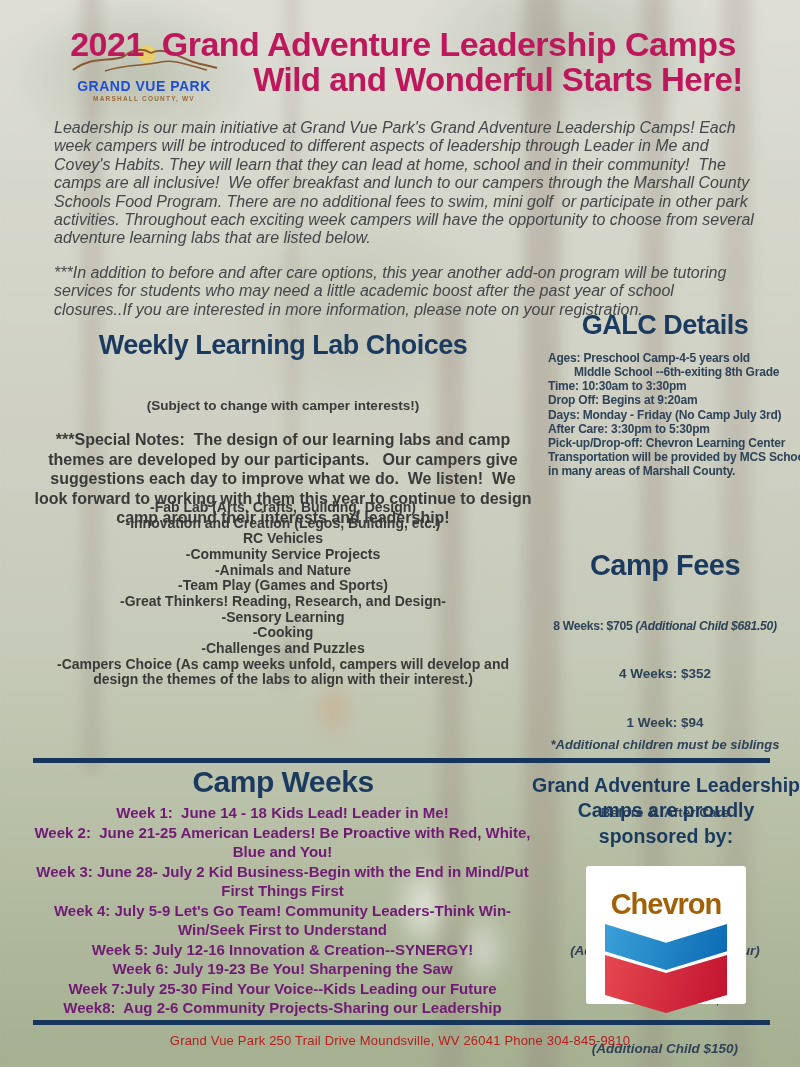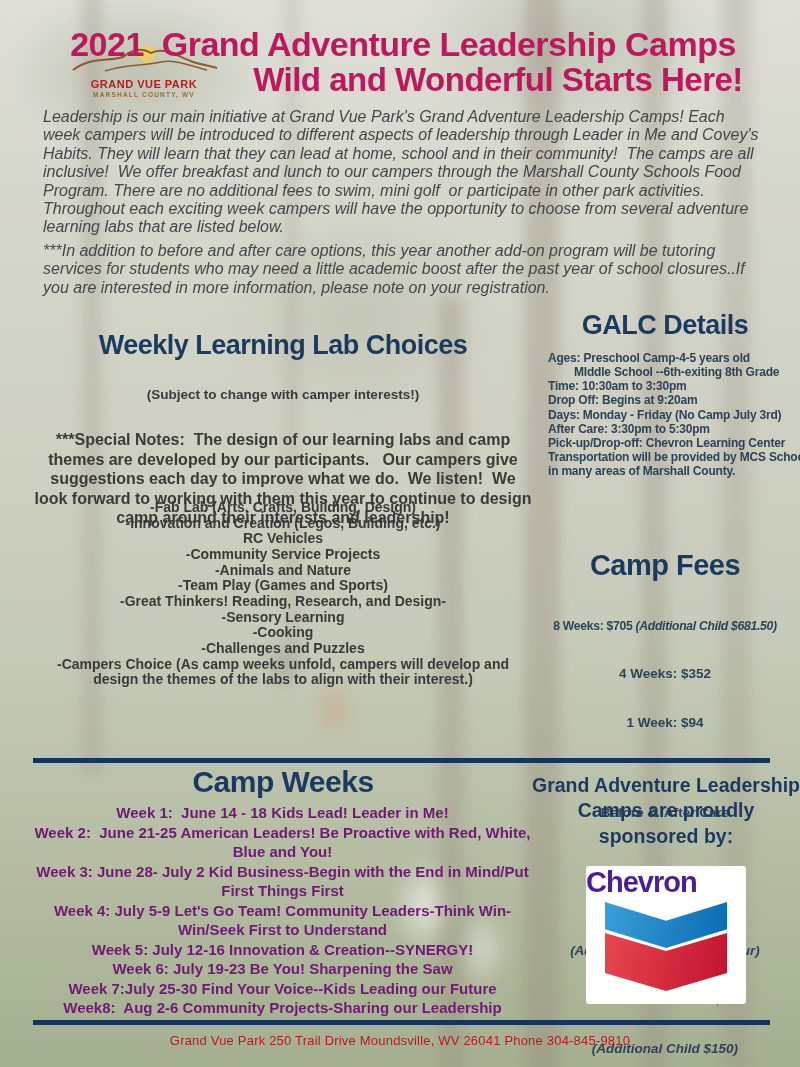--- a/index.html
+++ b/index.html
@@ -25,34 +25,34 @@
       linear-gradient(180deg,#d9d9d1 0%,#cfd0c3 18%,#c6c8b8 40%,#bcc1ac 60%,#a9b294 78%,#9aa683 92%,#93a07c 100%);
   }
   .wash{position:absolute;inset:0;background:rgba(255,255,255,.16);}
   .content{position:absolute;inset:0;z-index:2;}
 
   
   .title-line{position:absolute;white-space:pre;font-weight:bold;color:#be185d;letter-spacing:-.5px;}
   .title-1{top:25px;left:403px;transform:translateX(-50%);font-size:34px;}
   .title-2{top:61px;left:498px;transform:translateX(-50%);font-size:33px;}
   .gvp-logo{position:absolute;left:58px;top:40px;width:172px;text-align:center;}
-  .gvp-name{font-size:11px;font-weight:bold;color:#b91c1c;letter-spacing:.5px;white-space:nowrap;}
+  .gvp-name{font-size:14px;font-weight:bold;color:#1d4ed8;letter-spacing:.5px;white-space:nowrap;}
   .gvp-sub{font-size:6.5px;font-weight:bold;color:#9a6a3a;letter-spacing:1.2px;margin-top:1px;}
 
   
   .intro{position:absolute;left:38px;top:103px;width:732px;font-size:16px;font-style:italic;
          line-height:1.15;color:#44474a;}
-  .intro p{margin:5px;white-space:pre-wrap;}
+  .intro p{margin:16px;white-space:pre-wrap;}
 
   
   .h-navy{font-weight:bold;color:#1b3a5f;letter-spacing:-.5px;text-align:center;}
 
   
   .lab-title{position:absolute;left:33px;top:330px;width:500px;font-size:27px;}
-  .lab-sub{position:absolute;left:33px;top:387px;width:500px;text-align:center;
+  .lab-sub{position:absolute;left:33px;top:398px;width:500px;text-align:center;
            font-size:13.5px;font-weight:bold;color:#3a3a3a;}
   .special-notes{position:absolute;left:33px;top:412px;width:500px;text-align:center;
            font-size:16px;font-weight:bold;color:#3a3a3a;line-height:1.22;white-space:pre-wrap;margin-top:18px;}
   .labs-list{position:absolute;left:33px;top:500px;width:500px;text-align:center;
            font-size:14px;font-weight:bold;color:#3a3a3a;line-height:1.12;}
 
   
   .galc-title{position:absolute;left:530px;top:310px;width:270px;font-size:27px;}
   .galc-list{position:absolute;left:548px;top:351px;width:270px;
            font-size:12px;font-weight:bold;color:#2f4358;line-height:1.18;letter-spacing:-.2px;}
@@ -79,22 +79,22 @@
   .weeks-title{position:absolute;left:33px;top:765px;width:500px;font-size:30px;}
   .weeks-list{position:absolute;left:30px;top:803px;width:505px;text-align:center;
            font-size:15px;font-weight:bold;color:#701a75;line-height:1.3;}
   .weeks-list div{white-space:pre-wrap;}
 
   
   .sponsor-text{position:absolute;left:528px;top:773px;width:276px;text-align:center;
            font-size:19.5px;font-weight:bold;color:#1b3a5f;line-height:1.3;}
   .chevron-card{position:absolute;left:586px;top:866px;width:160px;height:138px;
            background:#ffffff;border-radius:3px;}
-  .chevron-word{margin-top:0;text-align:left;font-size:29px;font-weight:bold;
-           color:#4c1d95;letter-spacing:-1px;}
+  .chevron-word{margin-top:22px;text-align:center;font-size:29px;font-weight:bold;
+           color:#a16207;letter-spacing:-1px;}
   .chevron-mark{position:relative;width:122px;height:92px;margin:3px auto 0;}
   .chev{position:absolute;left:0;width:100%;}
   .chev-blue{top:0;height:46px;background:linear-gradient(105deg,#3aa0d8,#0a6ab2);
            clip-path:polygon(0 0,50% 41%,100% 0,100% 59%,50% 100%,0 59%);}
   .chev-red{top:31px;height:58px;background:linear-gradient(105deg,#e5484f,#c2122f);
            clip-path:polygon(0 0,50% 31%,100% 0,100% 69%,50% 100%,0 69%);}
 
   
   .footer{position:absolute;left:0;top:1033px;width:100%;text-align:center;
            font-size:13px;color:#b91c1c;letter-spacing:.2px;}
@@ -160,20 +160,21 @@
       <div>4 Weeks: $352</div>
       <div>1 Week: $94</div>
       <div class="fees-gap"></div>
       <div>Before &amp;  After Care</div>
       <div class="fees-gap"></div>
       <div>Daily: $5 per hour</div>
       <div class="fee-note">(Additional Child $3 per hour)</div>
       <div>Unlimited Summer: $210</div>
       <div class="fee-note">(Additional Child $150)</div>
     </div>
+    <div class="siblings">*Additional children must be siblings</div>
 
     <div class="rule rule-top"></div>
 
     <div class="h-navy weeks-title">Camp Weeks</div>
     <div class="weeks-list">
       <div>Week 1:  June 14 - 18 Kids Lead! Leader in Me!</div>
         <div>Week 2:  June 21-25 American Leaders! Be Proactive with Red, White, Blue and You!</div>
         <div>Week 3: June 28- July 2 Kid Business-Begin with the End in Mind/Put First Things First</div>
         <div>Week 4: July 5-9 Let's Go Team! Community Leaders-Think Win-Win/Seek First to Understand</div>
         <div>Week 5: July 12-16 Innovation &amp; Creation--SYNERGY!</div>

